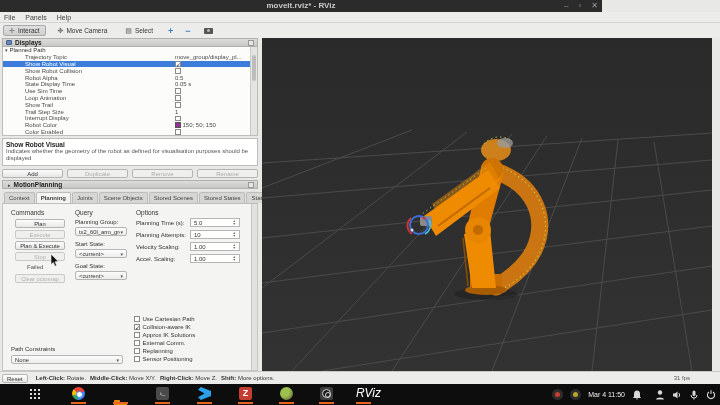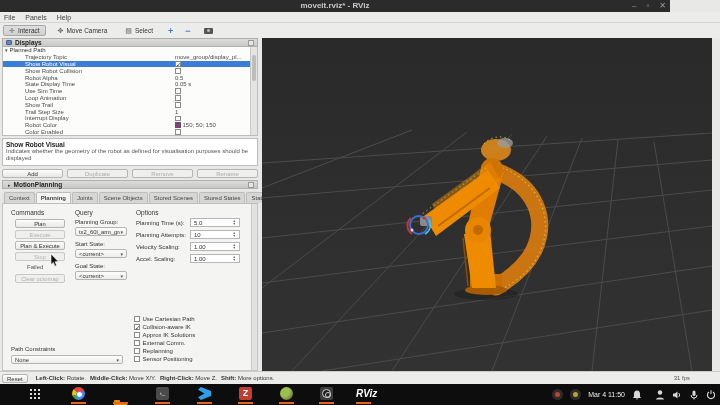--- a/index.html
+++ b/index.html
@@ -1,20 +1,20 @@
 <!DOCTYPE html>
 <html><head>
 <meta charset="utf-8">
 <style>
   * { margin:0; padding:0; box-sizing:border-box; }
   html,body { width:720px; height:405px; overflow:hidden; }
   body { position:relative; background:#e8e8e6; font-family:"Liberation Sans", sans-serif; color:#333; }
 
   
-  .titlebar { position:absolute; left:0; top:0; width:670px; height:12px; background:#2b2b2b; }
+  .titlebar { position:absolute; left:0; top:0; width:602px; height:12px; background:#2b2b2b; }
   .titlebar .title { position:absolute; left:0; right:0; top:1px; text-align:center; font-size:8px; font-weight:bold; color:#c9c9c9; }
   .wincontrols { position:absolute; right:4px; top:0; height:12px; display:flex; gap:10px; align-items:center; }
   .wincontrols span { color:#9a9a9a; font-size:8px; line-height:8px; }
 
   
   .menubar { position:absolute; left:0; top:12px; width:720px; height:11px; background:#ececea; border-bottom:1px solid #d5d5d3; display:flex; align-items:center; padding-left:4px; gap:10px; }
   .menubar span { font-size:7px; color:#444; }
 
   
   .toolbar { position:absolute; left:0; top:23px; width:720px; height:15px; background:#ececea; display:flex; align-items:center; padding-left:3px; gap:6px; }
@@ -93,21 +93,21 @@
   .chrome::after { content:""; position:absolute; left:4px; top:4px; width:5px; height:5px; border-radius:50%; background:#fff; border:1px solid #4285f4; }
   .folder { background:#e8890c; border-radius:1.5px; position:relative; top:5px; height:10px; }
   .folder::before { content:""; position:absolute; top:-2px; left:0; width:6px; height:2px; background:#e8890c; border-radius:1px 1px 0 0; }
   .term { background:#4a4a4a; border-radius:2px; color:#e8e8e8; font-size:6px; line-height:12px; text-align:center; }
   .vscode { background:#2b9fe8; clip-path:polygon(22% 0,100% 30%,100% 70%,22% 100%,0 78%,50% 50%,0 22%); }
   .zotero { background:#c43c32; border-radius:2px; color:#fff; font-weight:bold; font-size:9px; text-align:center; line-height:13px; }
   .gimp { background:radial-gradient(circle at 35% 35%,#9cc04e 0 40%,#5c4a32 100%); }
   .obswrap { background:#3c3c3c; border-radius:2px; }
   .obs { position:absolute; left:2px; top:2px; width:9px; height:9px; border-radius:50%; background:#1e1e1e; border:1px solid #cfcfcf; }
   .obs::after { content:""; position:absolute; left:1.5px; top:1.5px; width:4px; height:4px; border-radius:50%; border:1px solid #cfcfcf; }
-  .rvizlogo { color:#fff; font-weight:bold; font-style:italic; font-size:10px; line-height:13px; white-space:nowrap; }
+  .rvizlogo { color:#fff; font-weight:normal; font-style:italic; font-size:12px; line-height:13px; white-space:nowrap; }
   .tray { position:absolute; right:4px; top:0; height:21px; display:flex; align-items:center; gap:7px; }
   .clock { color:#eee; font-size:7px; }
   .statdot { width:11px; height:11px; border-radius:50%; background:#2c2c2c; position:relative; }
   .statdot::after { content:""; position:absolute; left:3px; top:3px; width:5px; height:5px; border-radius:50%; }
   .statdot.red::after { background:#c8402e; }
   .statdot.yel::after { background:#b9a52c; }
   .trayico { width:10px; height:12px; }
 
   .cursor { position:absolute; left:50px; top:254px; width:9px; height:13px; z-index:50; }
 </style>

